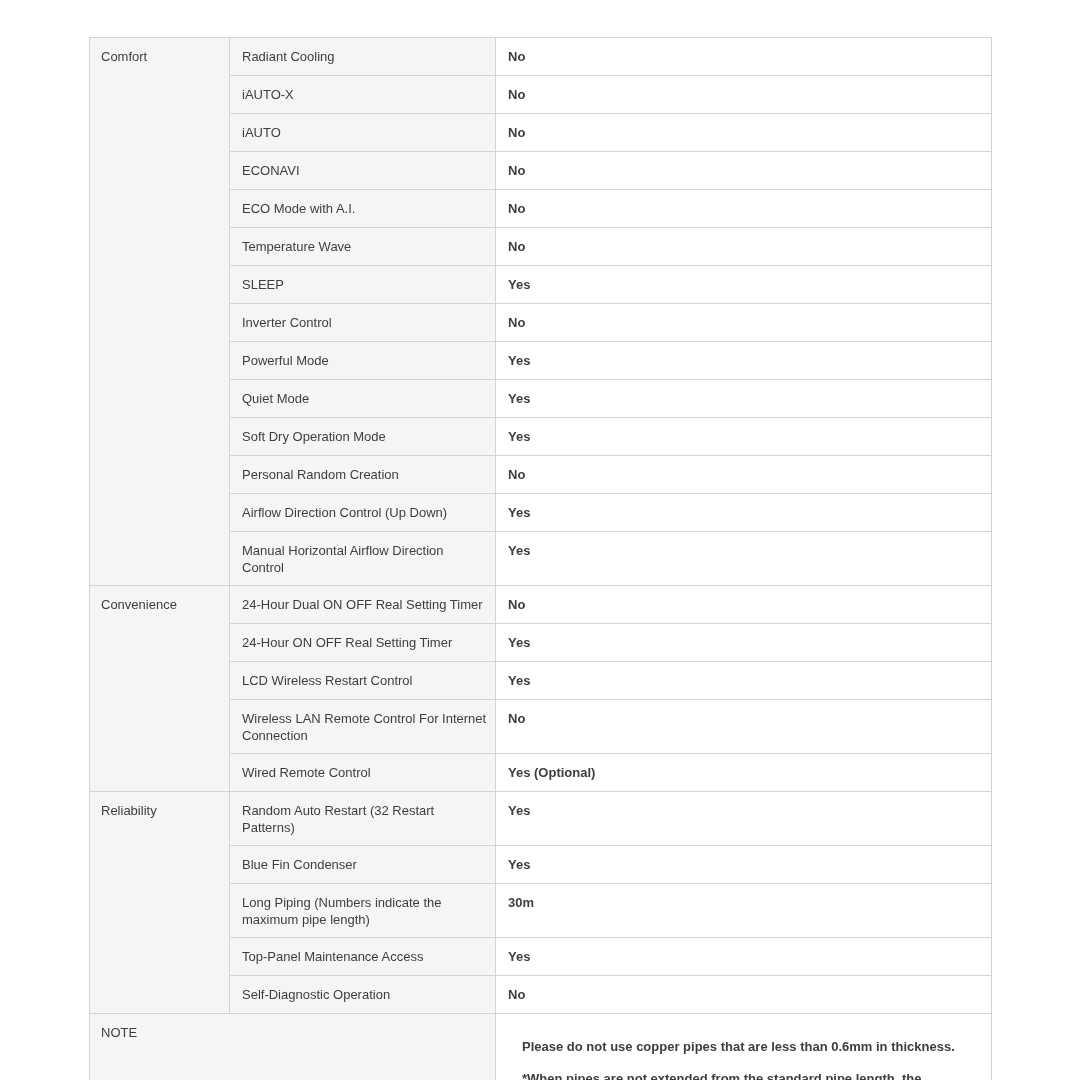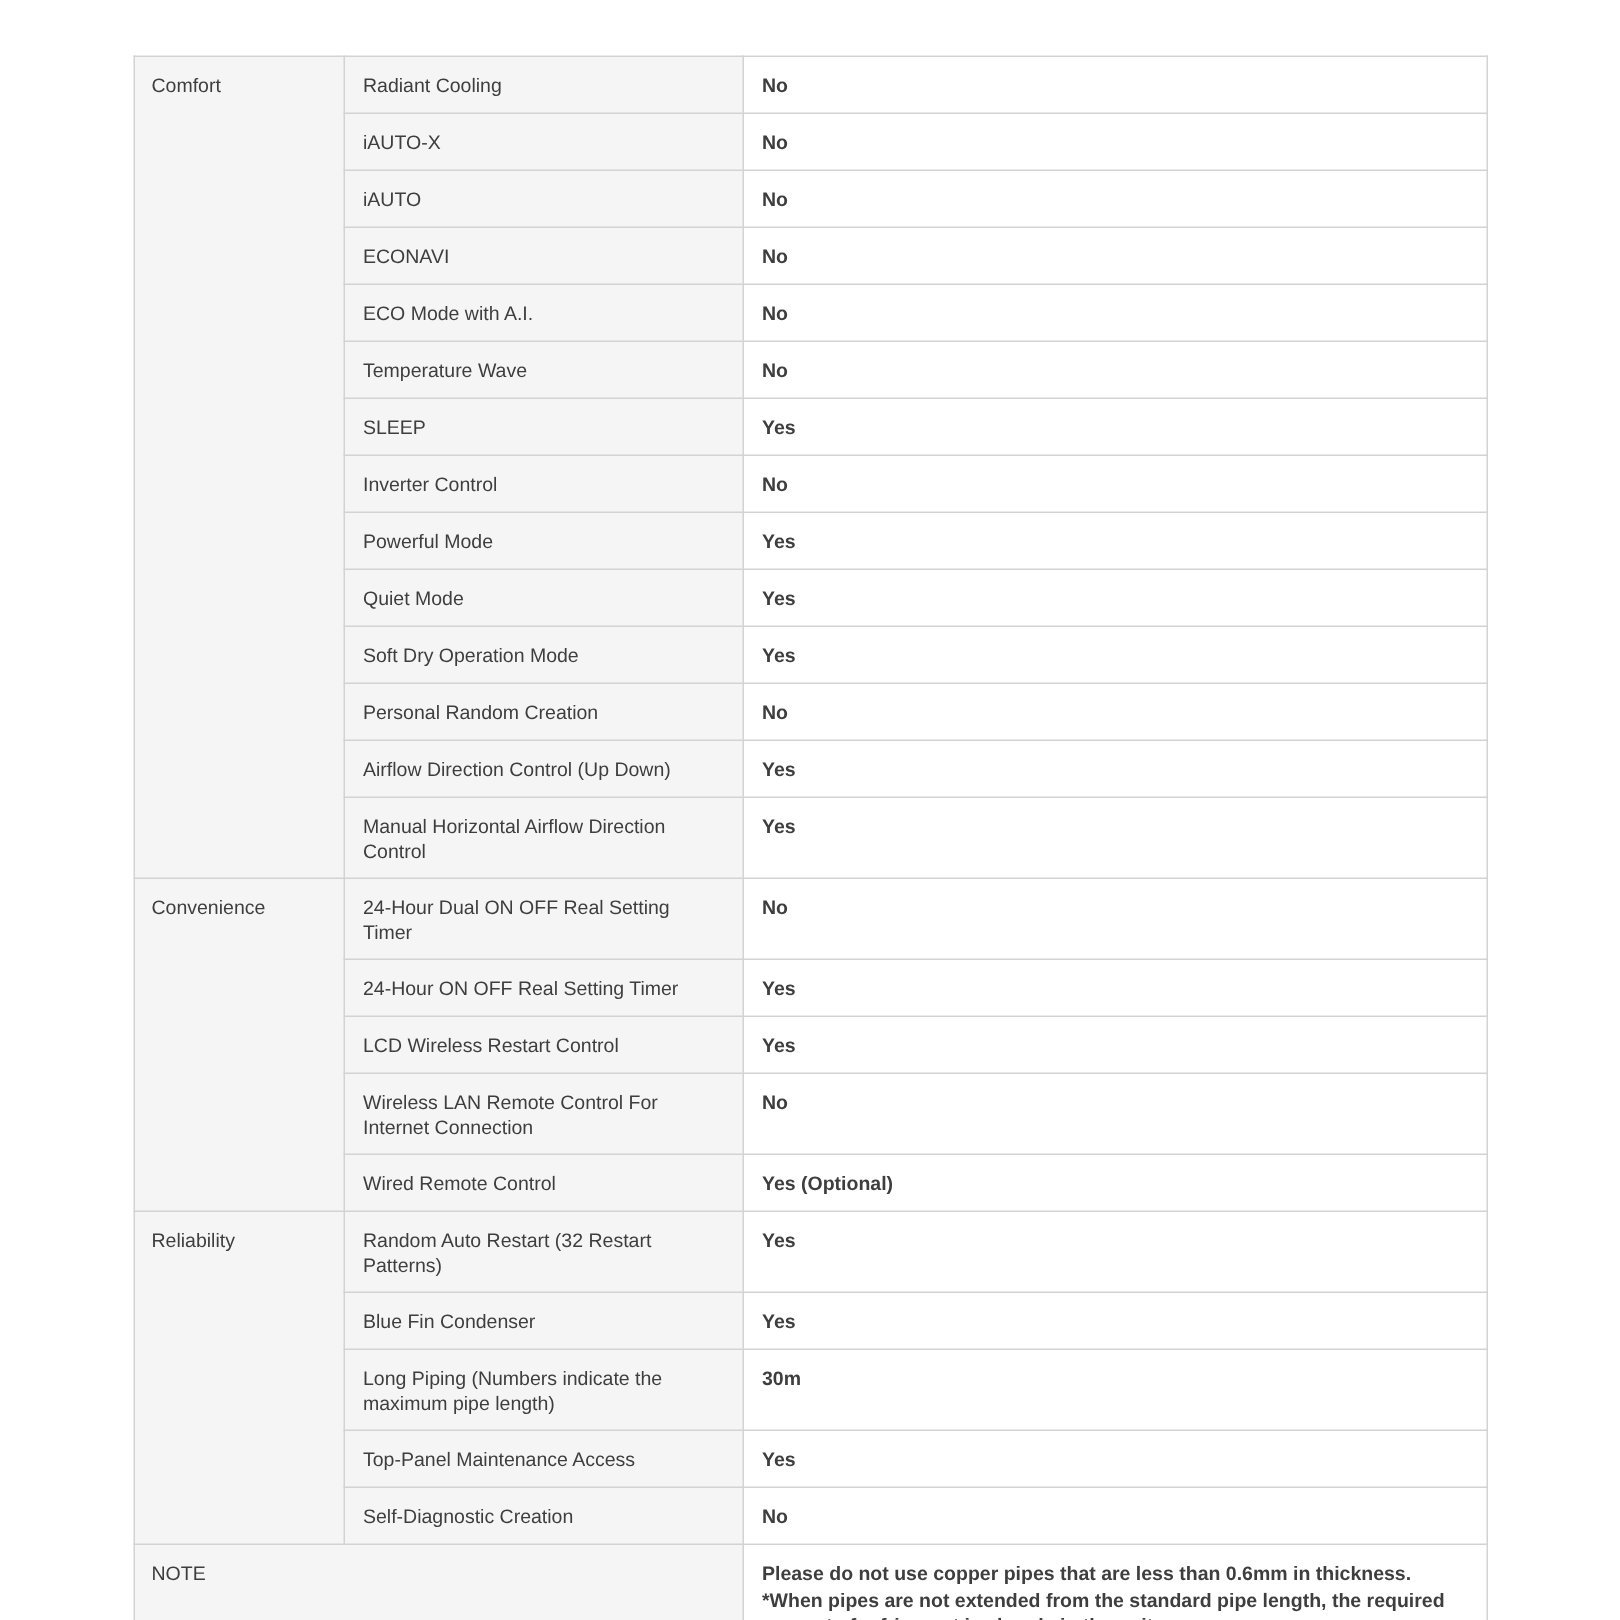--- a/index.html
+++ b/index.html
@@ -24,31 +24,31 @@
   table.spec-table {
     border-collapse: collapse;
     table-layout: fixed;
     width: 902px;
   }
   td {
     border: 1px solid #d3d3d3;
     font-size: 13px;
     color: #3e3e3e;
     vertical-align: top;
-    padding: 10px 24px 9px 12px;
+    padding: 10px 8px 9px 12px;
     line-height: 17px;
     overflow: hidden;
   }
   tr.spec-row { height: 38px; }
   td.cat-cell  { background: #f5f5f5; padding-left: 11px; }
   td.feat-cell { background: #f5f5f5; }
   td.val-cell  { background: #ffffff; font-weight: bold; }
   tr.note-row { height: 71px; }
   .note-line {
-    margin: 0;
+    margin: 14px;
     line-height: 17.5px;
   }
 </style>
 </head>
 <body>
 
 <div class="page">
   <div class="spec-table-wrap">
     <table class="spec-table">
       <colgroup>
@@ -146,21 +146,21 @@
           </tr>
           <tr class="spec-row">
             <td class="feat-cell">Long Piping (Numbers indicate the maximum pipe length)</td>
             <td class="val-cell">30m</td>
           </tr>
           <tr class="spec-row">
             <td class="feat-cell">Top-Panel Maintenance Access</td>
             <td class="val-cell">Yes</td>
           </tr>
           <tr class="spec-row">
-            <td class="feat-cell">Self-Diagnostic Creation</td>
+            <td class="feat-cell">Self-Diagnostic Operation</td>
             <td class="val-cell">No</td>
           </tr>
         </tbody>
       <tbody>
         <tr class="note-row">
           <td class="cat-cell" colspan="2">
             <span>NOTE</span>
           </td>
           <td class="val-cell">
             <p class="note-line">Please do not use copper pipes that are less than 0.6mm in thickness.</p>

